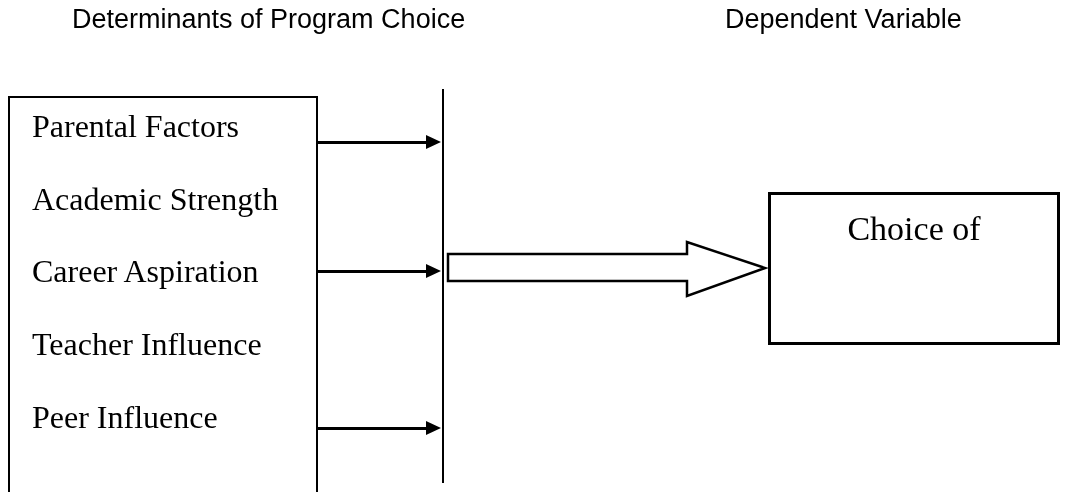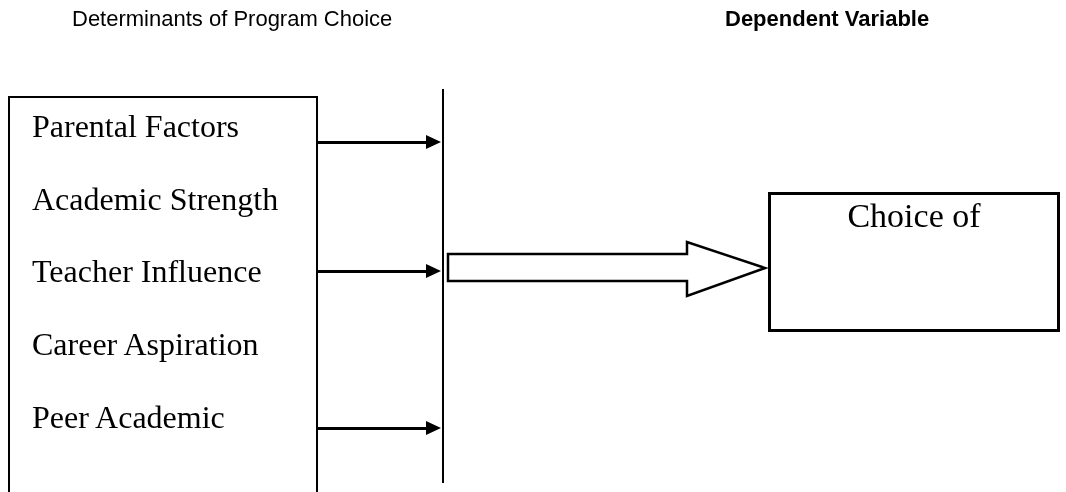--- a/index.html
+++ b/index.html
@@ -9,27 +9,27 @@
     height: 492px;
     background: #ffffff;
     overflow: hidden;
     font-family: "Liberation Serif", serif;
     color: #000000;
   }
   .heading {
     position: absolute;
     top: 5px;
     font-family: "Liberation Sans", sans-serif;
-    font-size: 22px;
+    font-size: 27px;
     line-height: 28px;
     color: #000000;
     white-space: nowrap;
   }
   #left-heading  { left: 72px; }
-  #right-heading { left: 725px; font-weight: bold; }
+  #right-heading { left: 725px; }
 
   .determinants-box {
     position: absolute;
     left: 8px;
     top: 73px;
     width: 306px;   
     height: 405px;  
     border: 2px solid #000000;
     background: #ffffff;
     margin-top: 23px;
@@ -97,39 +97,40 @@
     position: absolute;
     left: 768px;
     top: 192px;
     width: 286px;   
     height: 134px;  
     border: 3px solid #000000;
     background: #ffffff;
     text-align: center;
     font-size: 34px;
     line-height: 42px;
+    padding-top: 13px;
     box-sizing: content-box;
   }
   .dependent-box .line { white-space: nowrap; }
 </style>
 </head>
 <body>
 
 <div id="canvas">
 
   <div class="heading" id="left-heading">Determinants of Program Choice</div>
 
   <div class="heading" id="right-heading">Dependent Variable</div>
 
   <div class="determinants-box">
     <div class="determinant-item">Parental Factors</div>
     <div class="determinant-item">Academic Strength</div>
+    <div class="determinant-item">Career Aspiration</div>
     <div class="determinant-item">Teacher Influence</div>
-    <div class="determinant-item">Career Aspiration</div>
-    <div class="determinant-item">Peer Academic</div>
+    <div class="determinant-item">Peer Influence</div>
   </div>
 
   <div class="barrier-line"></div>
 
   <div class="small-arrow" id="small-arrow-1">
     <div class="shaft"></div>
     <div class="head"></div>
   </div>
   <div class="small-arrow" id="small-arrow-2">
     <div class="shaft"></div>

